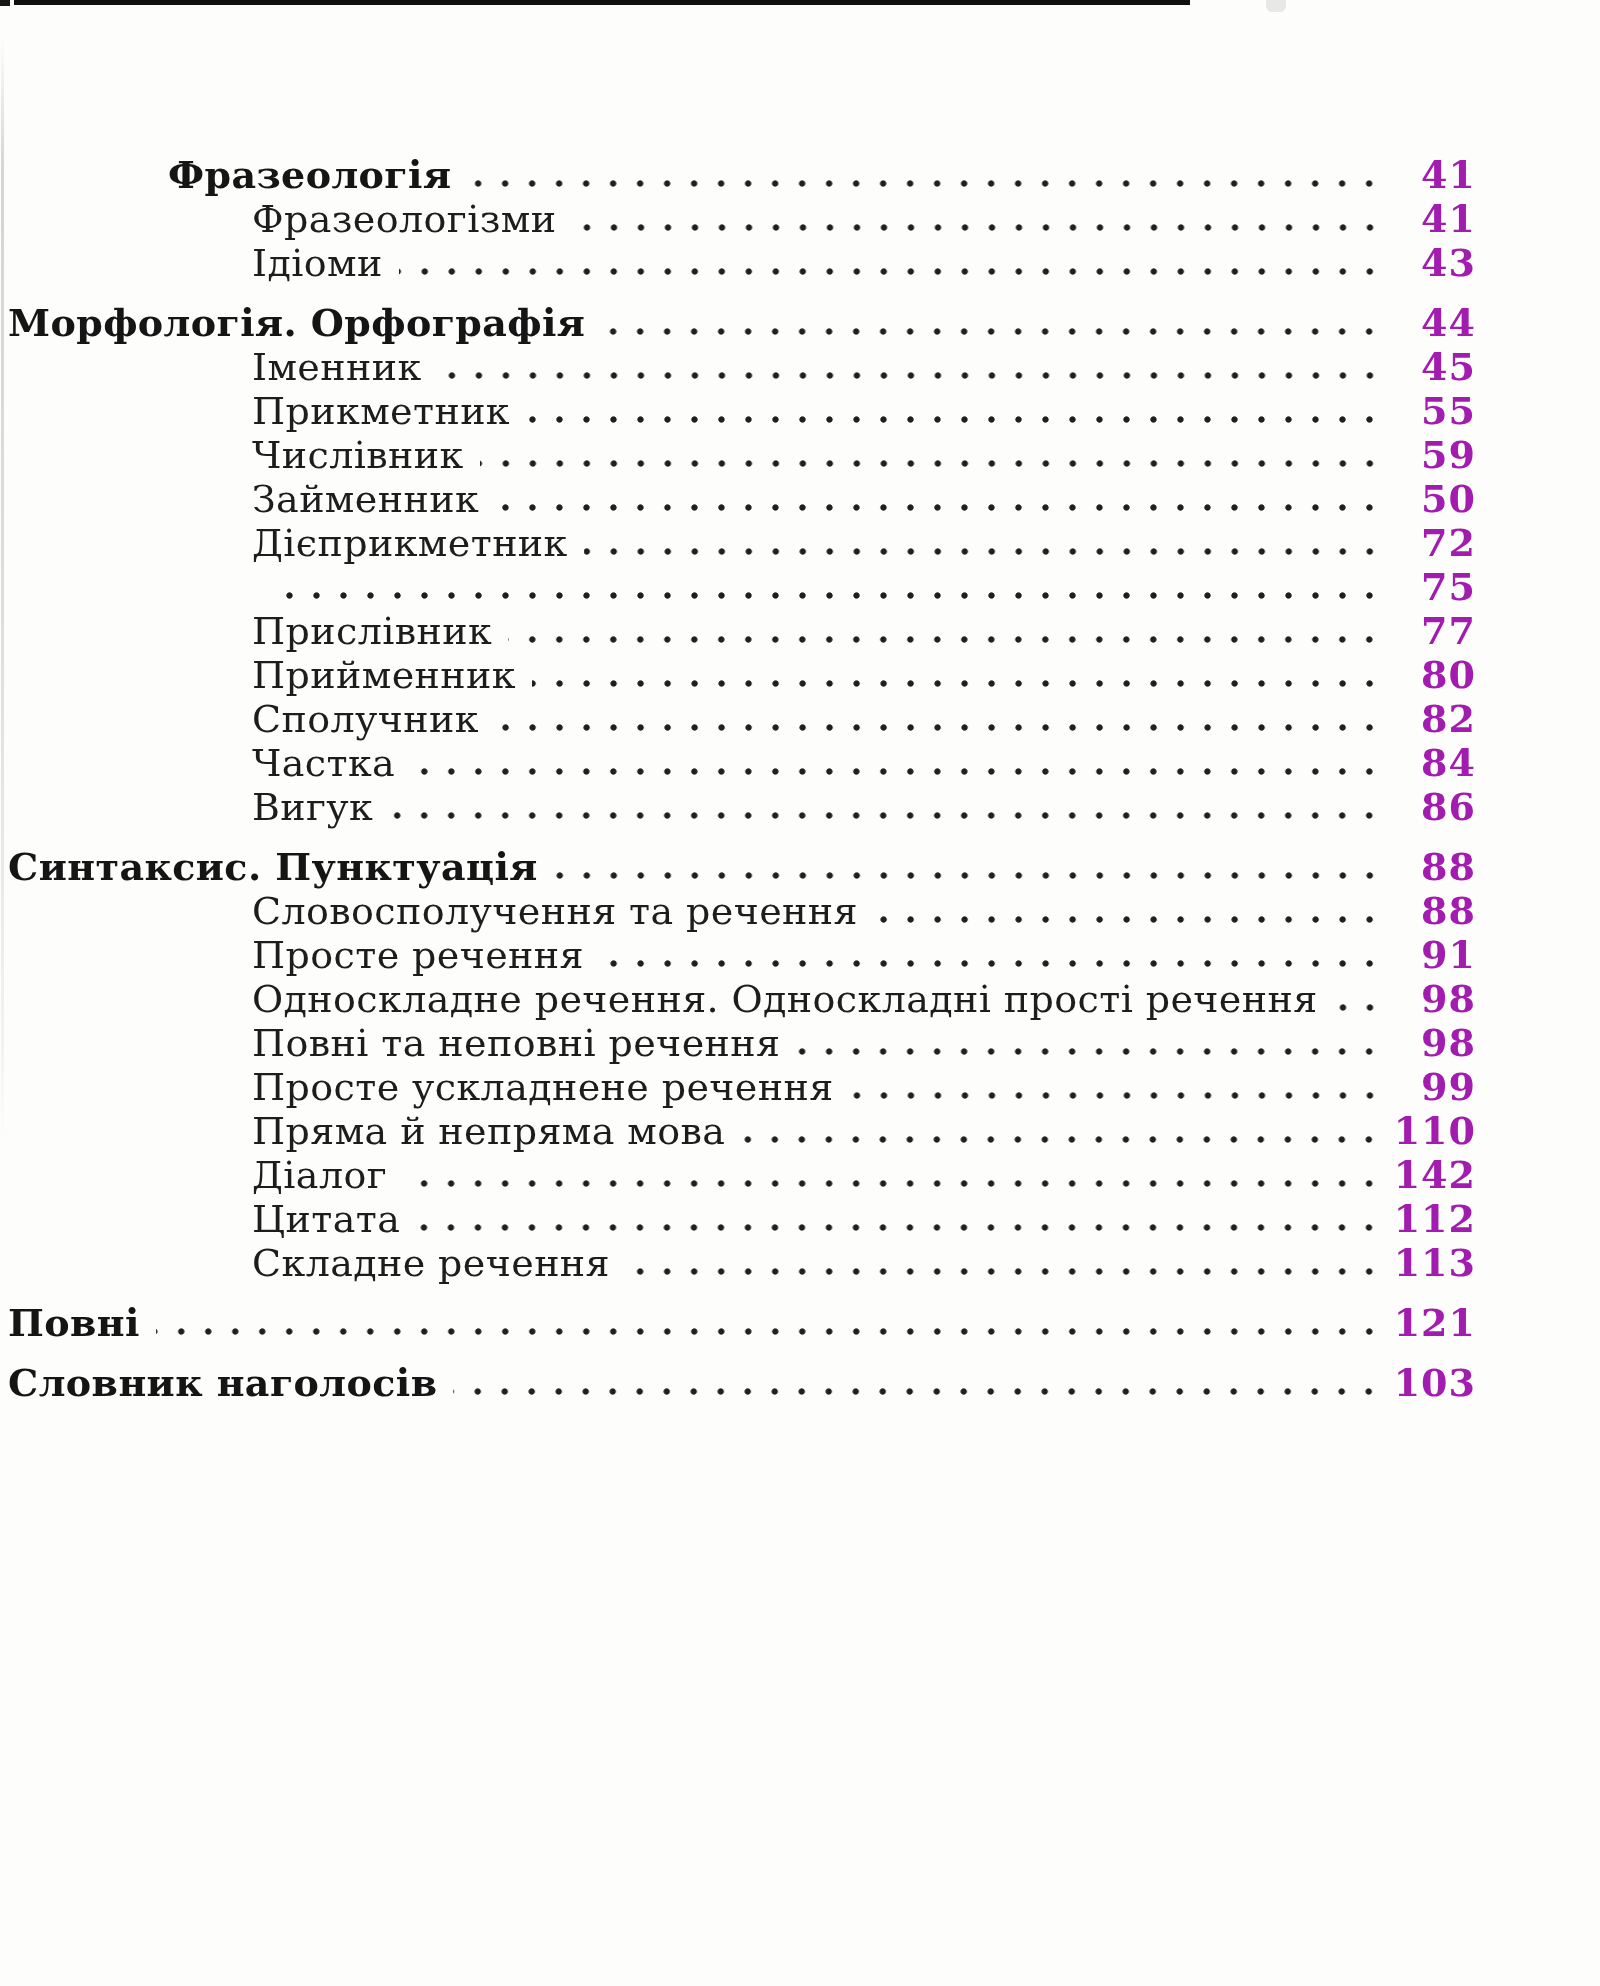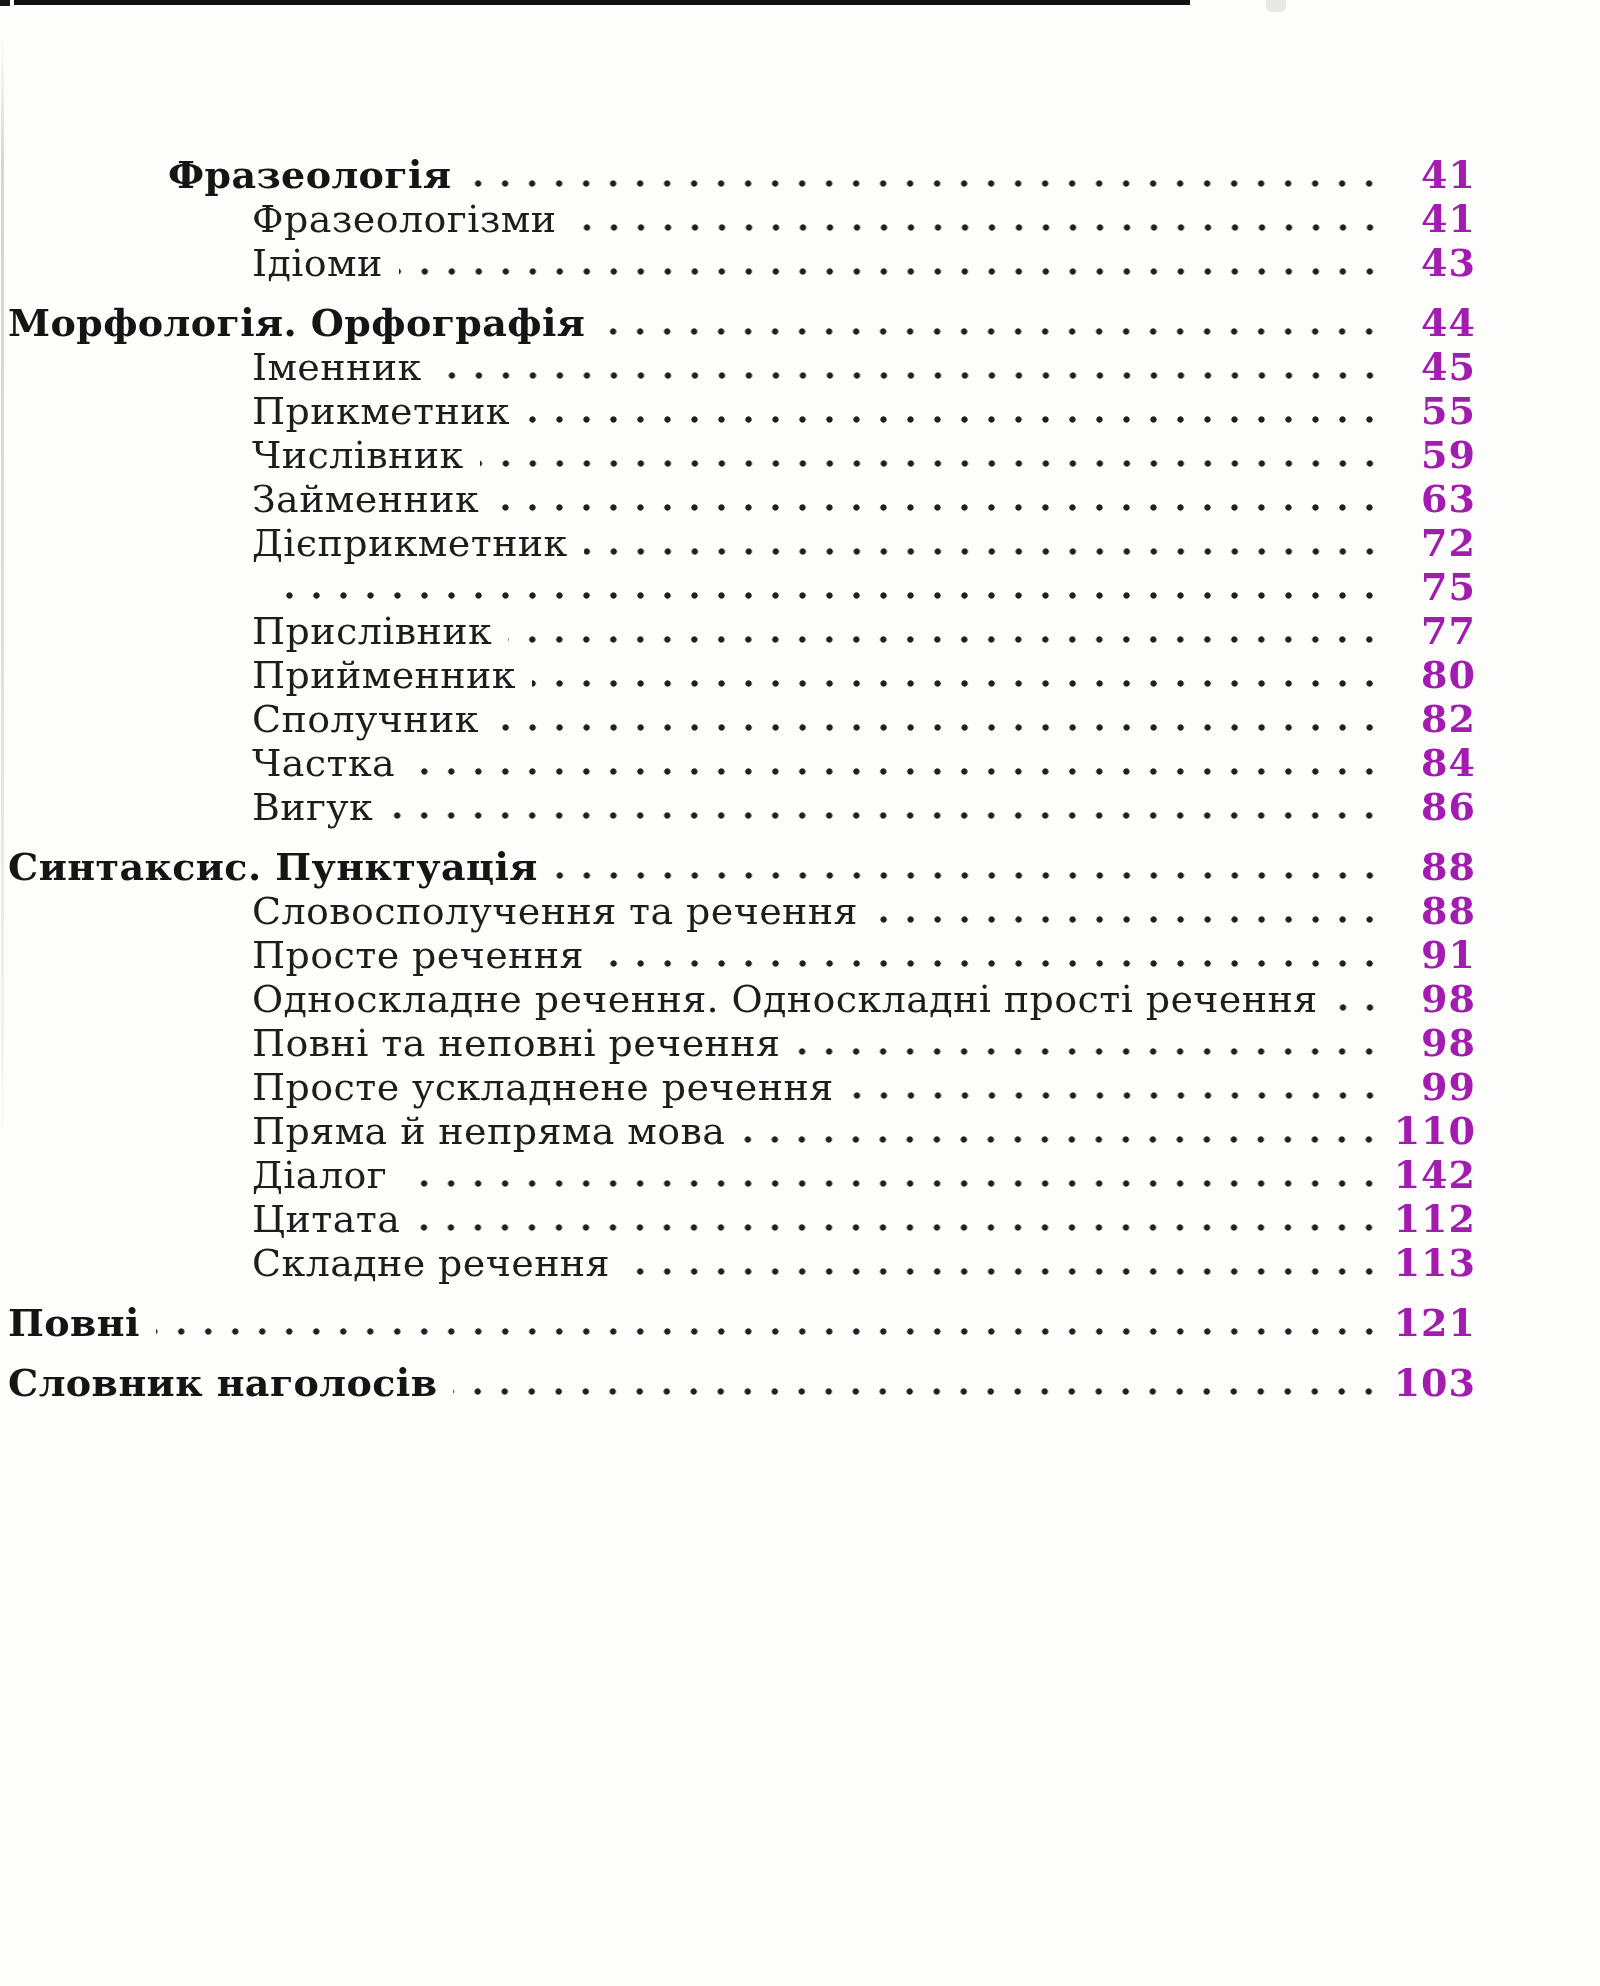--- a/index.html
+++ b/index.html
@@ -143,21 +143,21 @@
     <span class="pagenum">55</span>
   </div>
       <div class="toc-row lvl2">
     <span class="label">Числівник</span>
     <span class="leader"></span>
     <span class="pagenum">59</span>
   </div>
       <div class="toc-row lvl2">
     <span class="label">Займенник</span>
     <span class="leader"></span>
-    <span class="pagenum">63</span>
+    <span class="pagenum">50</span>
   </div>
       <div class="toc-row lvl2">
     <span class="label">Дієприкметник</span>
     <span class="leader"></span>
     <span class="pagenum">72</span>
   </div>
       <div class="toc-row lvl2">
     <span class="leader"></span>
     <span class="pagenum">75</span>
   </div>

